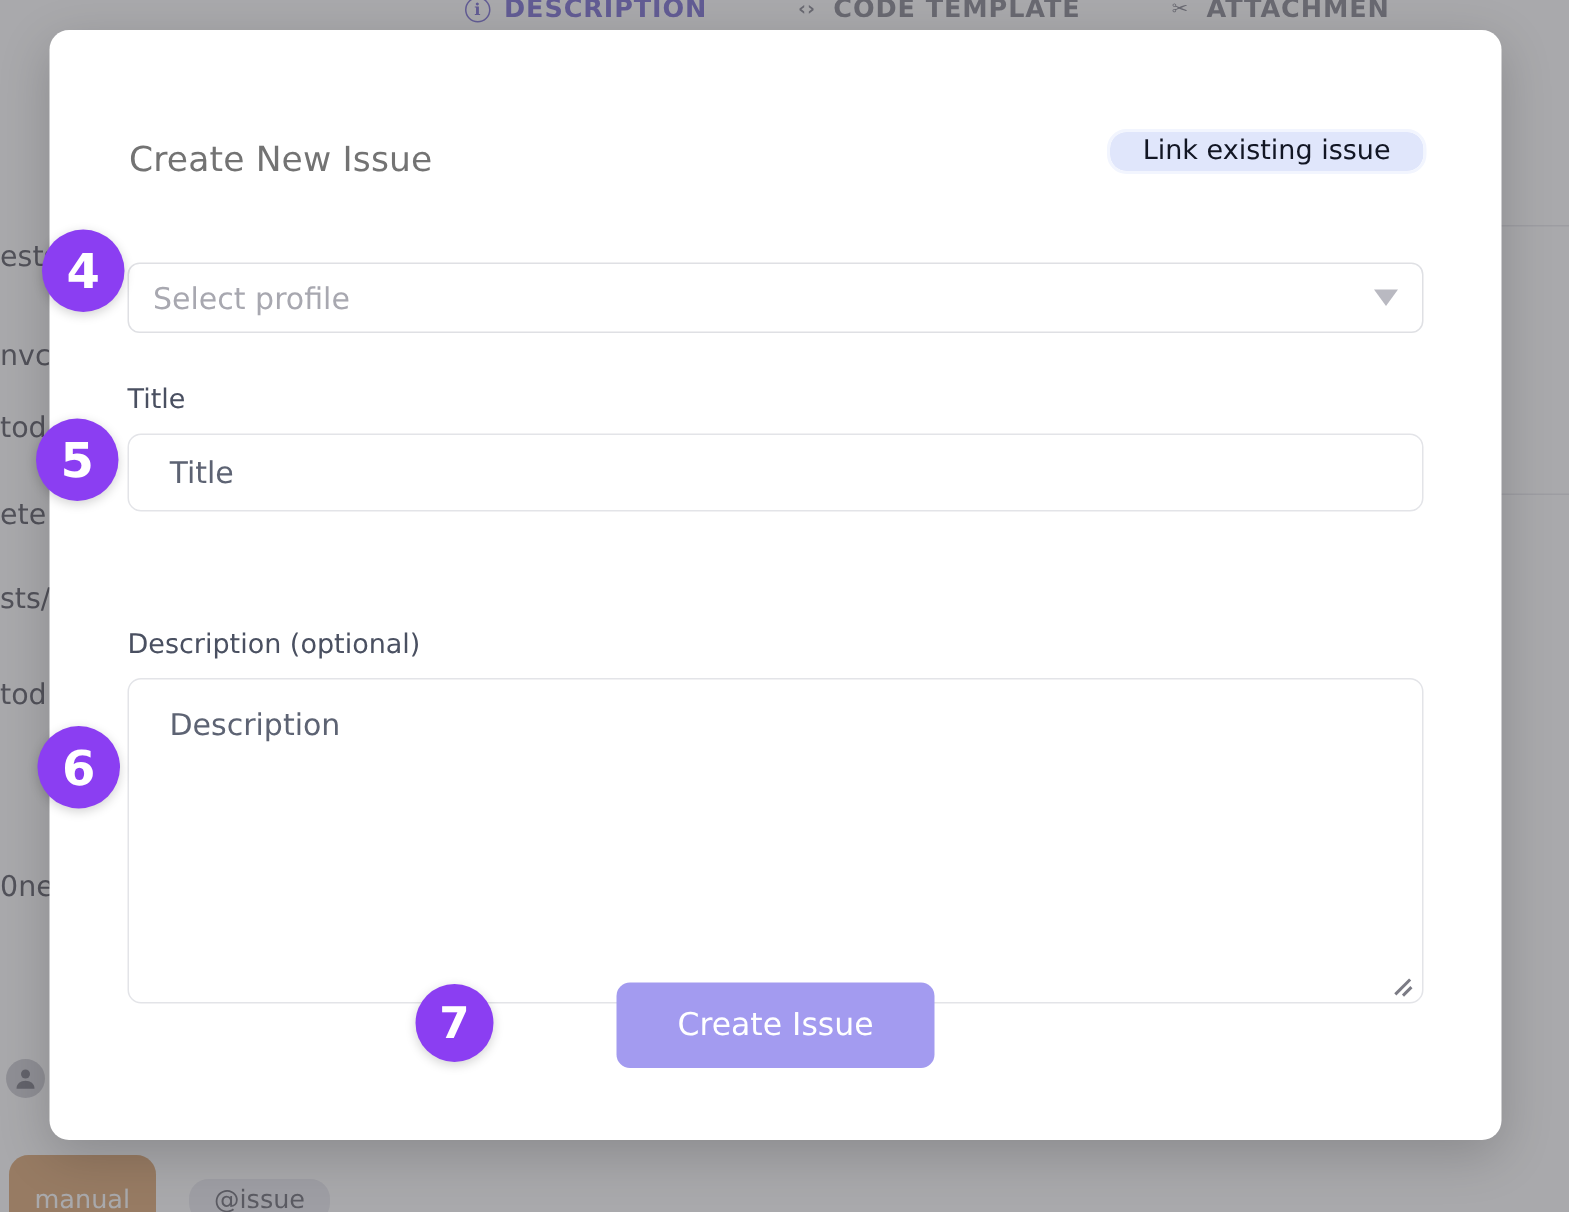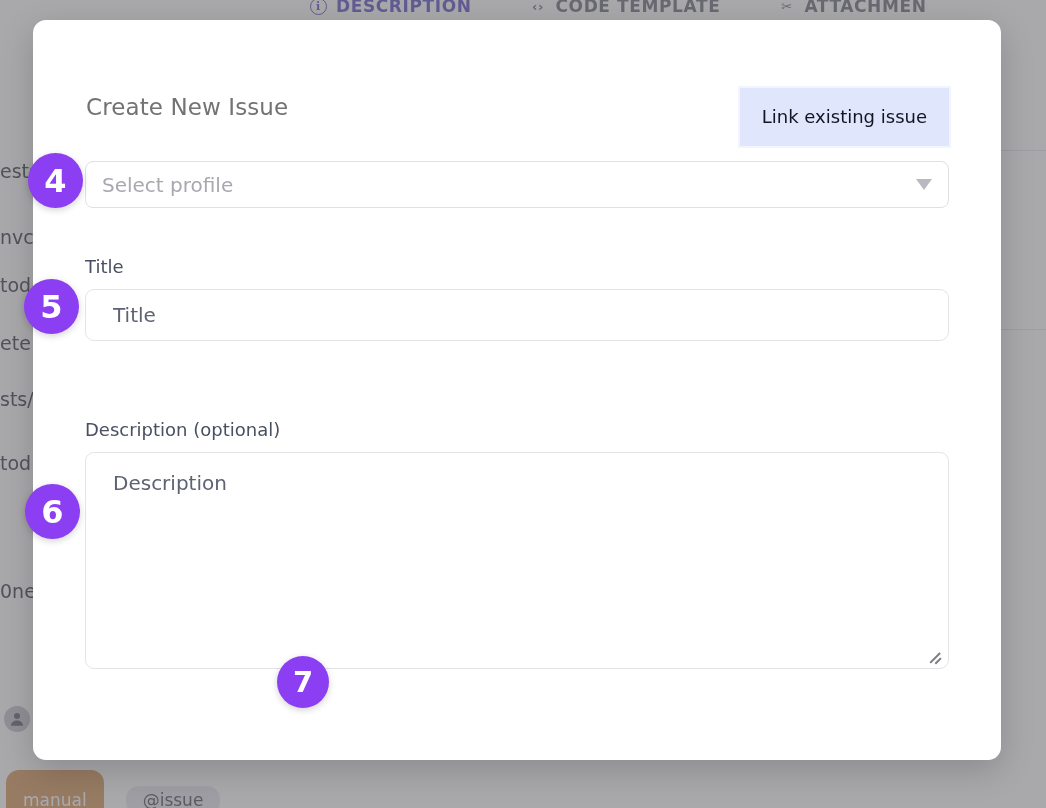--- a/index.html
+++ b/index.html
@@ -153,32 +153,32 @@
     white-space: nowrap;
   }
   .link-existing {
     position: absolute;
     right: 0;
     top: 20px;
     background: #e0e6fb;
     color: #121624;
     border: none;
     outline: 2.5px solid #f2f5fe;
-    border-radius: 0;
-    padding: 19px 22px;
+    border-radius: 11px;
+    padding: 3px 22px;
     font-size: 18px;
     font-family: inherit;
     cursor: pointer;
     line-height: 1.1;
   }
 
   .field-block { position: absolute; left: 52px; right: 52px; }
 
   .profile-select {
-    top: 141px;
+    top: 155px;
     height: 37px;
   }
   .select-box {
     width: 100%;
     height: 47px;
     border: 1px solid #dfe0e4;
     border-radius: 8px;
     background: #ffffff;
     display: flex;
     align-items: center;
@@ -397,19 +397,20 @@
     <div class="textarea-wrap">
       <textarea class="text-area" placeholder="Description" style=""></textarea>
       <span class="resize-grip">
         <i></i>
           <i></i>
       </span>
     </div>
   </div>
 
   <div class="footer">
+    <button class="btn-create">Create Issue</button>
   </div>
 </div>
 
 <div class="step-badge" id="badge-4">4</div>
 <div class="step-badge" id="badge-5">5</div>
 <div class="step-badge" id="badge-6">6</div>
 <div class="step-badge" id="badge-7">7</div>
 
 </body></html>

